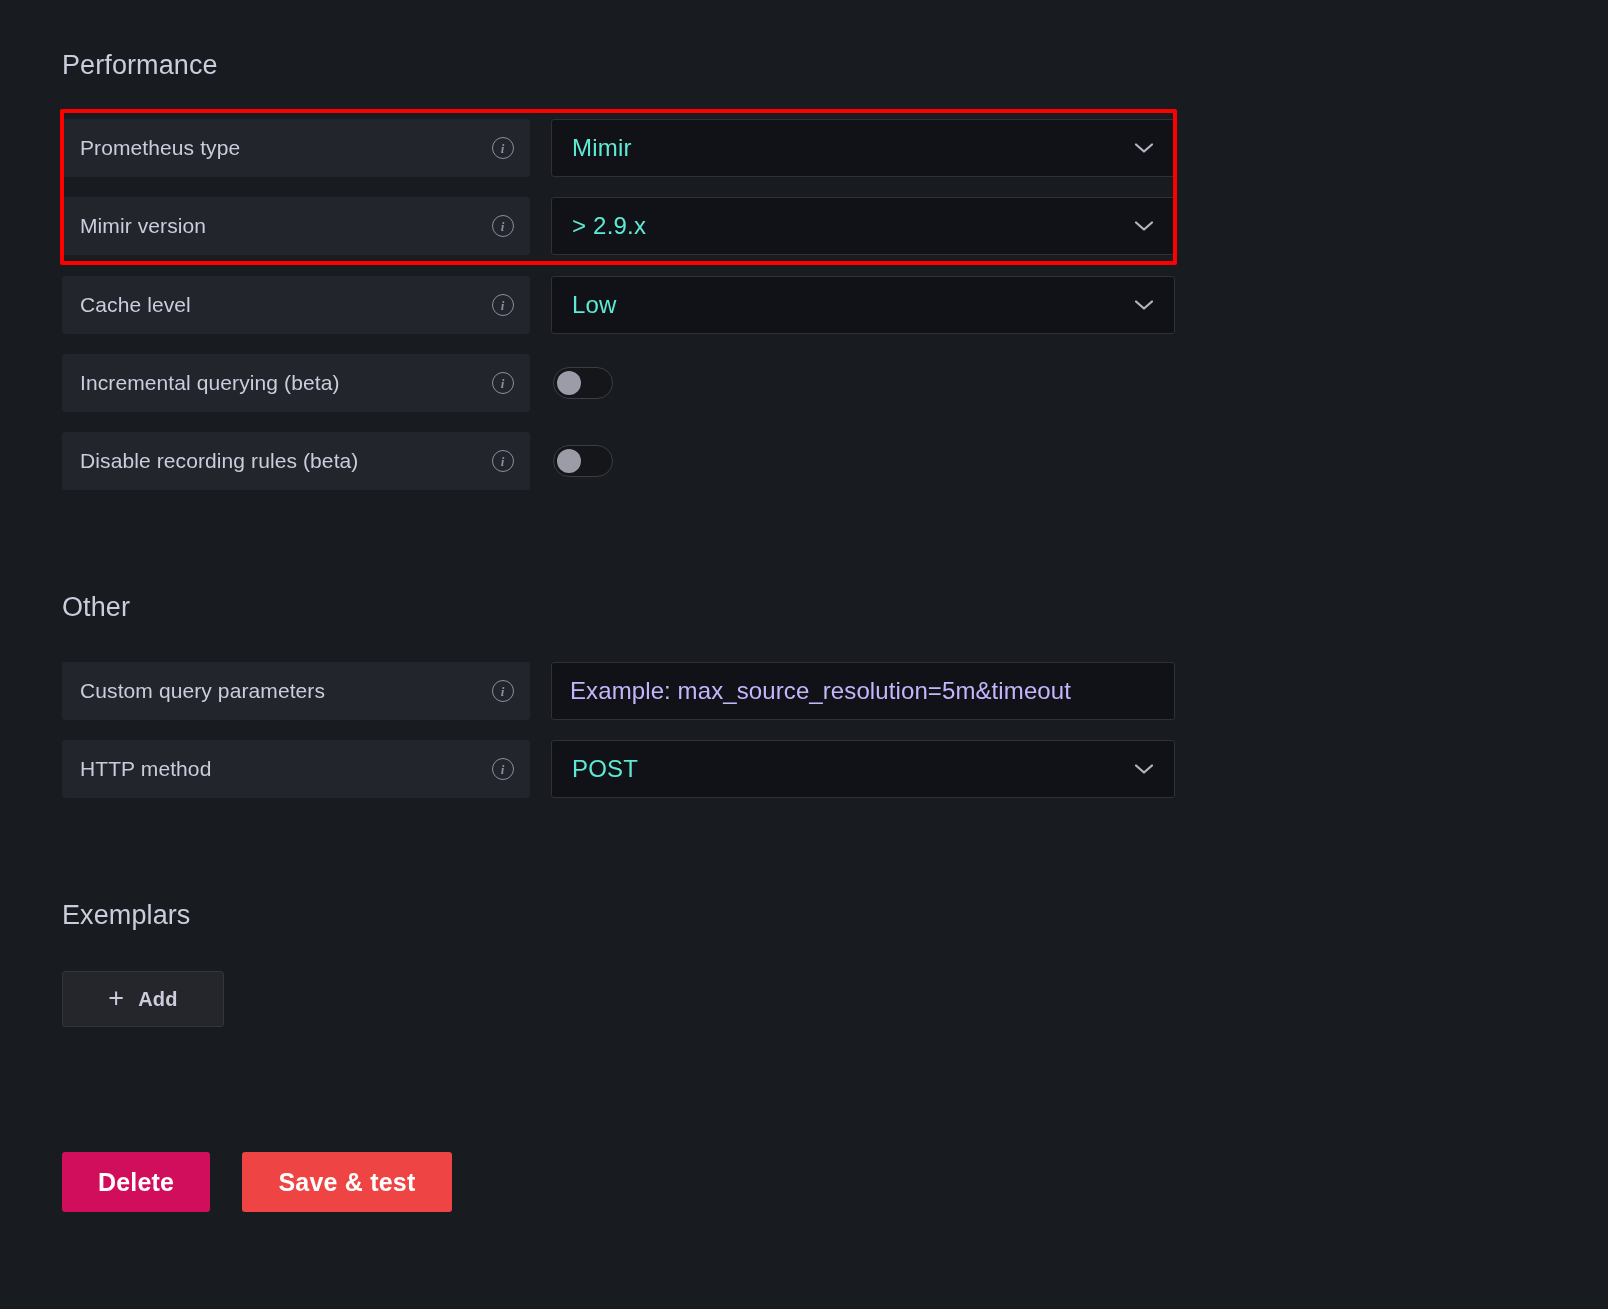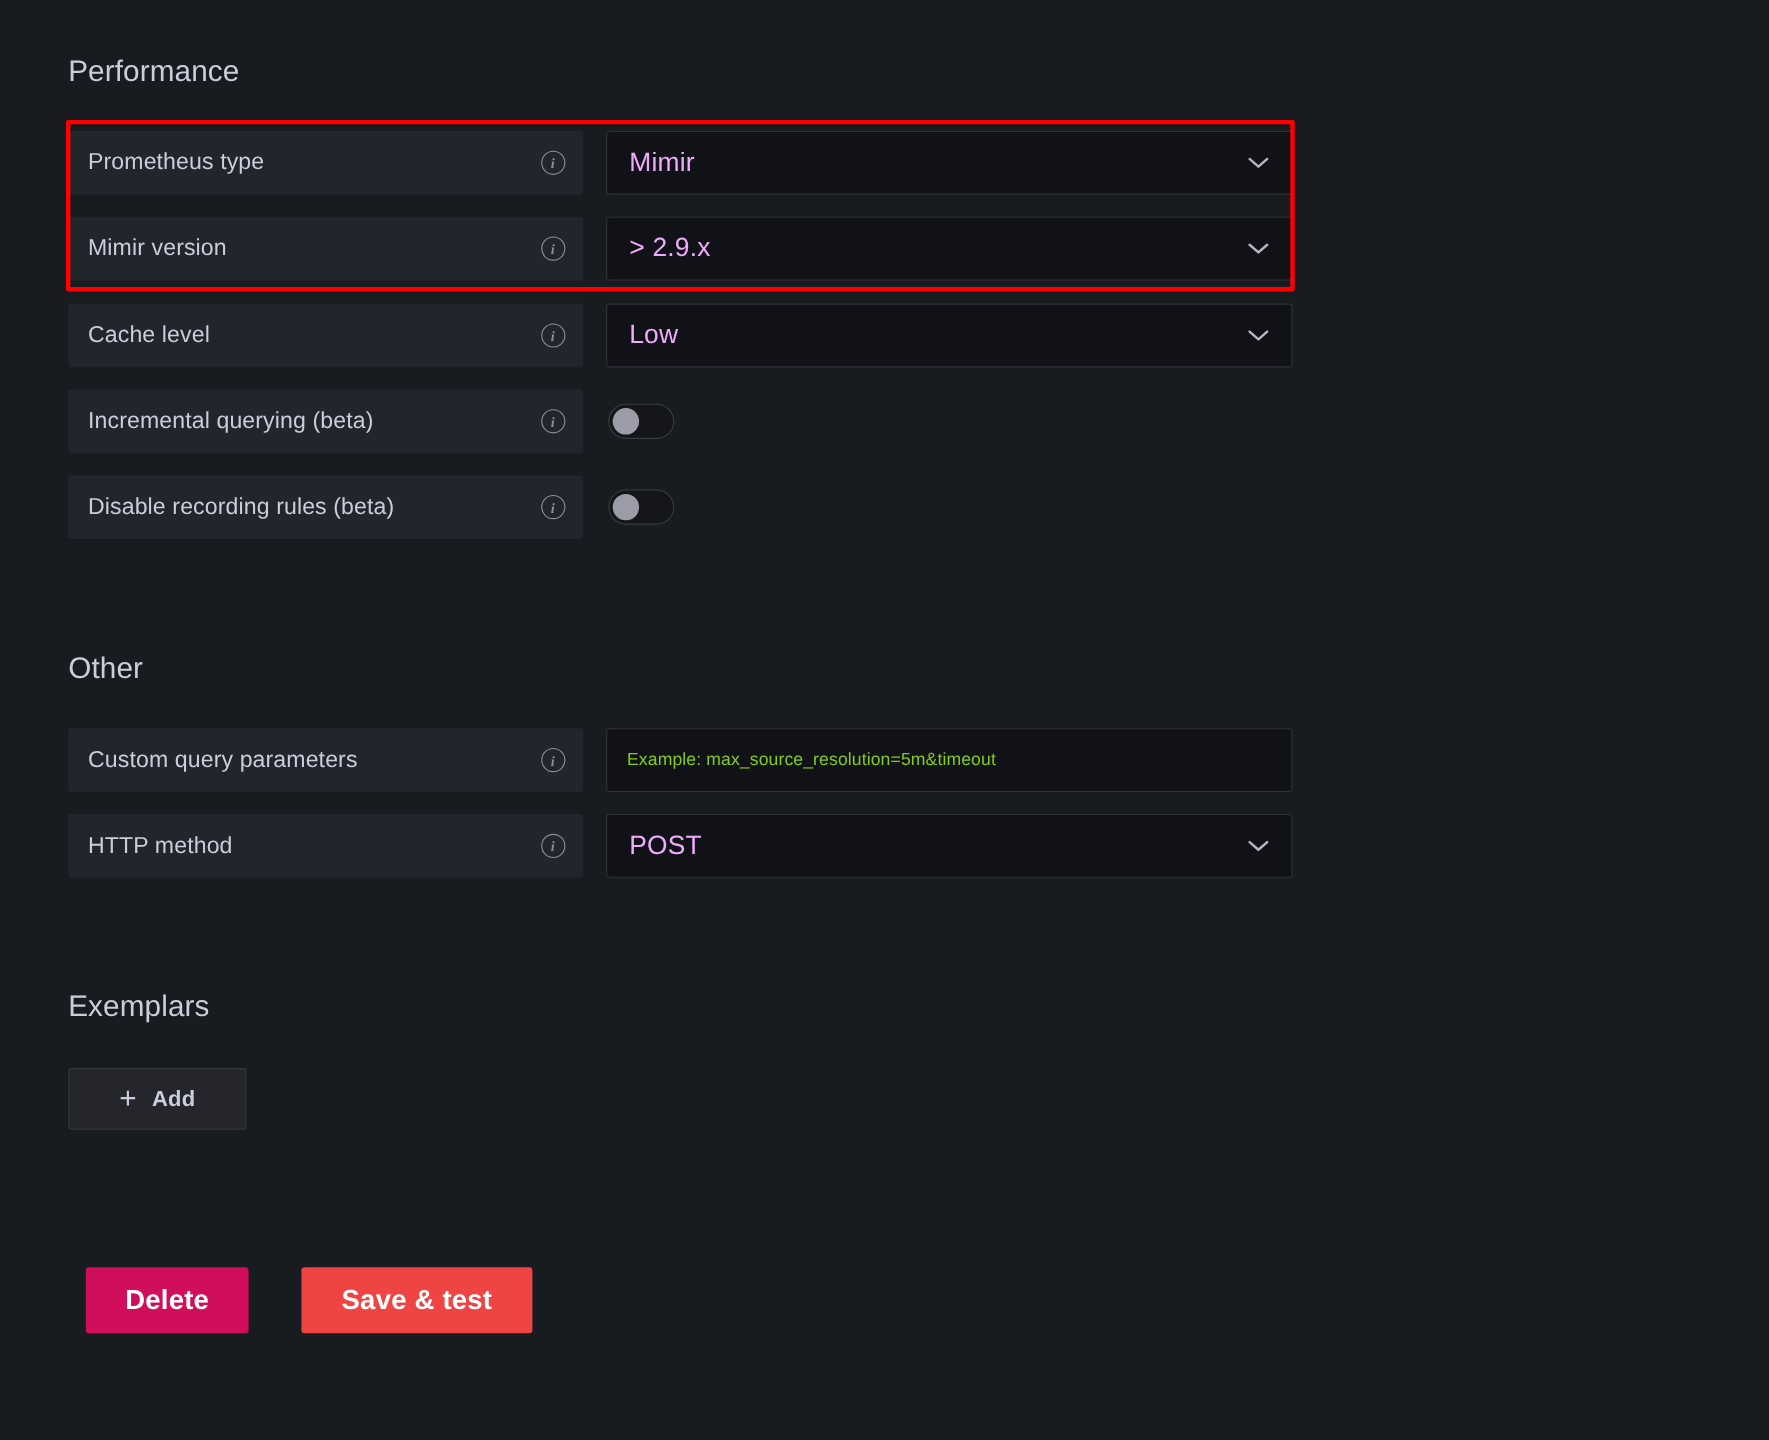--- a/index.html
+++ b/index.html
@@ -95,21 +95,21 @@
     background: #111217;
     border: 1px solid #2f3137;
     border-radius: 3px;
     display: flex;
     align-items: center;
     justify-content: space-between;
     padding: 0 20px 0 20px;
     cursor: pointer;
   }
   .select-field .select-value {
-    color: #f0abfc;
+    color: #5eead4;
     font-size: 24px;
     font-weight: 400;
     white-space: nowrap;
     letter-spacing: 0.2px;
   }
   .chevron {
     width: 20px;
     height: 12px;
     flex: 0 0 auto;
     display: block;
@@ -122,22 +122,22 @@
     background: #111217;
     border: 1px solid #2f3137;
     border-radius: 3px;
     display: flex;
     align-items: center;
     padding: 0 18px;
     overflow: hidden;
     cursor: text;
   }
   .text-field .placeholder {
-    color: #84cc16;
-    font-size: 16px;
+    color: #c4b5fd;
+    font-size: 24px;
     font-weight: 400;
     white-space: nowrap;
     letter-spacing: 0.1px;
   }
 
   
   .toggle {
     width: 60px;
     height: 32px;
     border-radius: 17px;
@@ -214,21 +214,20 @@
     display: flex;
     align-items: center;
     justify-content: center;
     cursor: pointer;
     font-family: "Liberation Sans", sans-serif;
     font-size: 25px;
     font-weight: 700;
     letter-spacing: 0.2px;
     color: #ffffff;
     padding: 0 26px;
-    margin-left: 16px;
   }
   .btn-delete { background: #d10e5c; min-width: 148px; }
   .btn-save   { background: #ef4444; min-width: 210px; }
 </style>
 </head>
 <body>
 
 <div class="page">
 
   <div class="section-title" id="title-performance">Performance</div>

